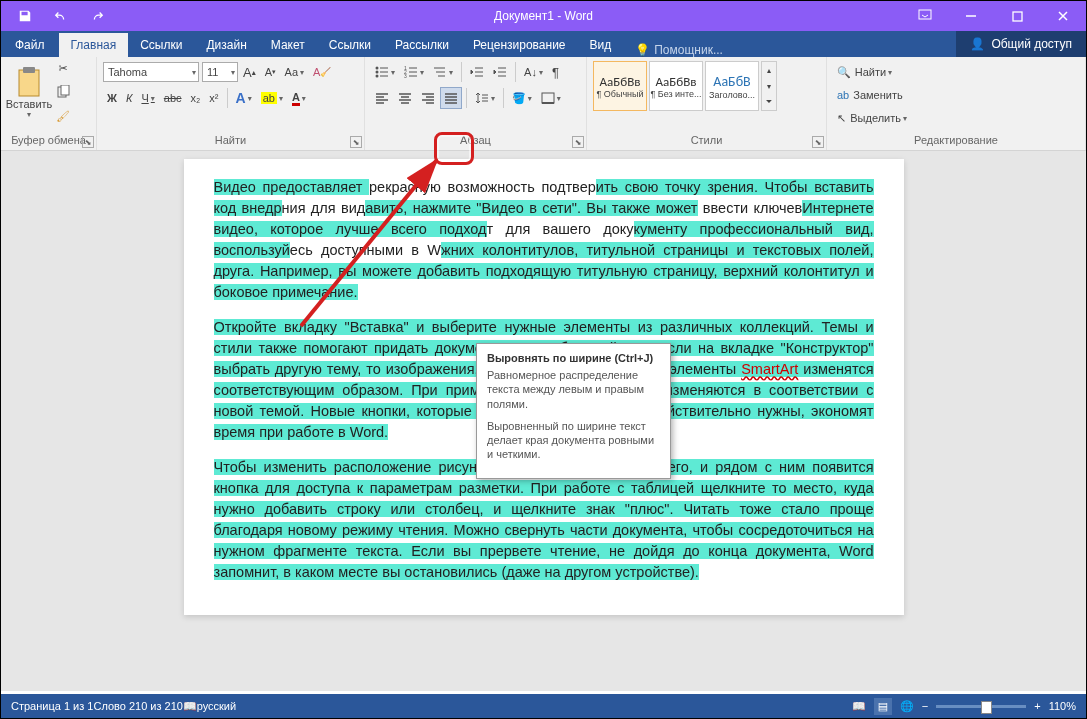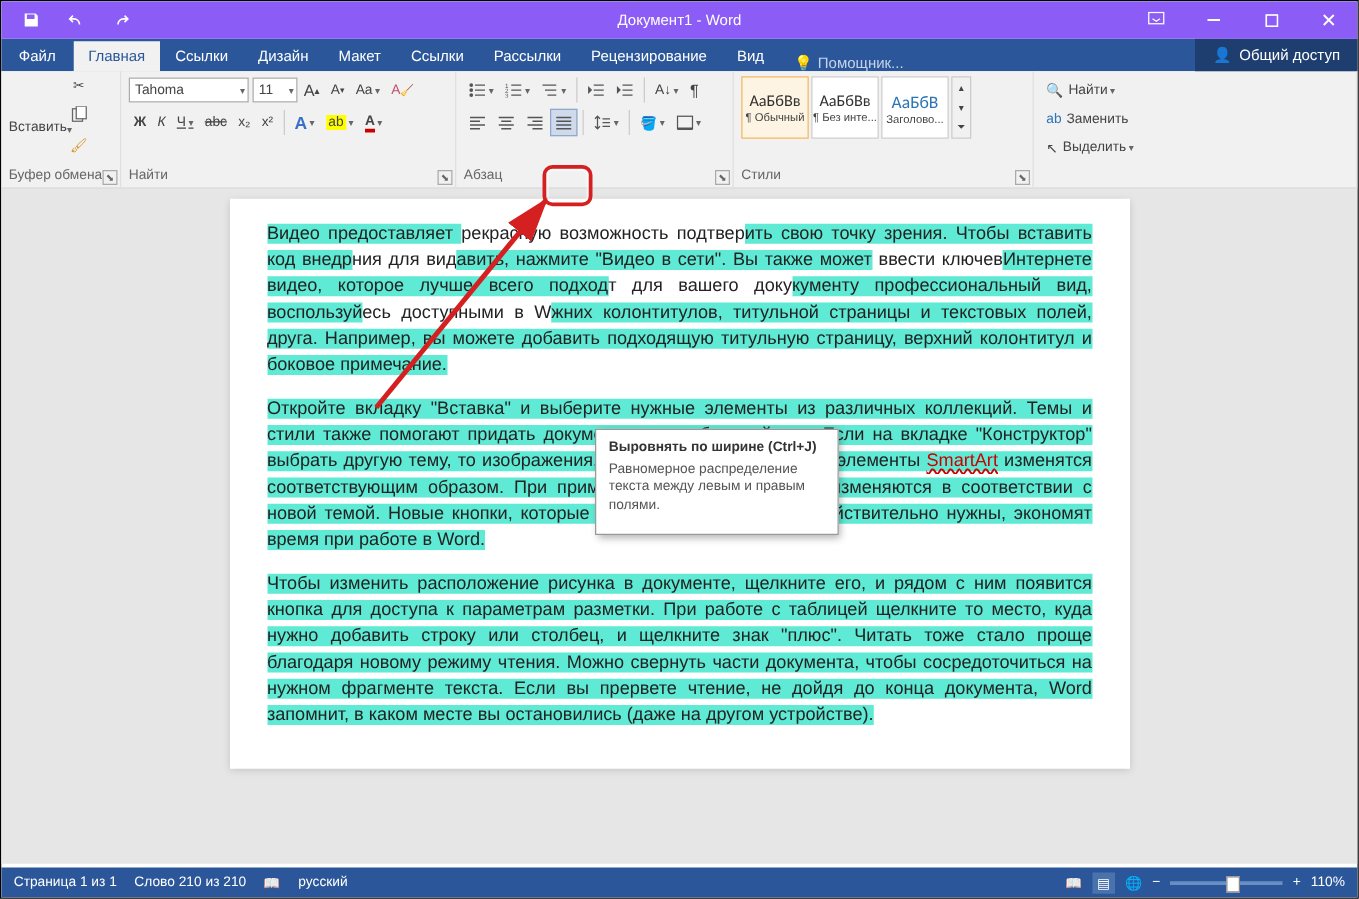--- a/index.html
+++ b/index.html
@@ -11,36 +11,36 @@
 .tb-ctrl{margin-left:auto;display:flex}
 .tb-ctrl .wc{width:46px;height:30px;display:flex;align-items:center;justify-content:center;cursor:pointer}
 .tabbar{background:#2b579a;height:26px;display:flex;align-items:flex-end;color:#fff;font-size:12px}
 .tabbar .tab{padding:0 12px;height:24px;line-height:24px;cursor:pointer}
 .tabbar .tab.file{padding:0 14px}
 .tabbar .tab.active{background:#f1f1f1;color:#2b579a}
 .tabbar .tell{margin-left:12px;color:#c5d4ea;display:flex;align-items:center;gap:4px}
 .tabbar .share{margin-left:auto;background:#1e3e70;padding:0 14px;height:26px;line-height:26px;cursor:pointer;display:flex;align-items:center;gap:6px}
 .ribbon{background:#f1f1f1;height:94px;border-bottom:1px solid #d4d4d4;display:flex;font-size:11px;color:#444}
 .rgroup{border-right:1px solid #e0e0e0;padding:4px 6px 2px;display:flex;flex-direction:column;position:relative}
-.rgroup .label{text-align:left;font-size:11px;color:#666;margin-top:auto;padding-bottom:2px}
+.rgroup .label{text-align:center;font-size:11px;color:#666;margin-top:auto;padding-bottom:2px}
 .rgroup .launcher{position:absolute;right:2px;bottom:2px;width:12px;height:12px;border:1px solid #aaa;font-size:8px;display:flex;align-items:center;justify-content:center;color:#666}
 .btn{display:inline-flex;align-items:center;justify-content:center;height:22px;padding:0 3px;cursor:pointer;border:1px solid transparent}
 .btn.sel{background:#cfdbec;border-color:#90a8ca}
 .row{display:flex;align-items:center;gap:1px}
 .drop::after{content:"▾";font-size:8px;color:#666;margin-left:2px}
 .vsep{width:1px;background:#ccc;height:20px;margin:0 3px}
 .doc-area{background:#e6e6e6;height:540px;overflow:hidden;position:relative}
 .page{background:#fff;width:720px;margin:8px auto 0;padding:18px 30px;box-shadow:0 2px 6px rgba(0,0,0,.15);font-family:Tahoma;font-size:14.5px;line-height:1.45;color:#222}
 .page p{margin-bottom:14px;text-align:justify}
 .sel-text{background:#5eead4}
 .smartart{color:#c00;text-decoration:underline wavy #c00}
 .tooltip{position:absolute;left:475px;top:192px;width:195px;background:#fff;border:1px solid #999;box-shadow:2px 2px 6px rgba(0,0,0,.3);padding:8px 10px;font-size:11px;color:#555;z-index:10}
 .tooltip .tt-title{font-weight:bold;color:#333;margin-bottom:4px}
 .tooltip .tt-p{margin-bottom:8px;line-height:1.3}
-.statusbar{position:absolute;bottom:0;left:0;right:0;height:24px;background:#2b579a;color:#fff;font-size:11px;display:flex;align-items:center;padding:0 10px;gap:14px}
+.statusbar{position:absolute;bottom:0;left:0;right:0;height:24px;background:#2b579a;color:#fff;font-size:11px;display:flex;align-items:center;padding:0 10px;}
 .statusbar .right{margin-left:auto;display:flex;align-items:center;gap:8px}
 .zoom-slider{width:90px;height:3px;background:#688ec2;position:relative}
 .zoom-slider::after{content:"";position:absolute;left:50%;top:-4px;width:9px;height:11px;background:#fff;border:1px solid #888}
 .highlight-box{position:absolute;left:433px;top:131px;width:40px;height:33px;border:3px solid #d42020;border-radius:8px;z-index:20;box-shadow:0 0 0 2px rgba(255,255,255,.5) inset}
 .arrow{position:absolute;left:290px;top:145px;width:160px;height:190px;z-index:19;pointer-events:none}
 .style-gal{display:flex;gap:2px;align-items:center}
 .style-item{width:54px;height:50px;border:1px solid #ccc;background:#fff;display:flex;flex-direction:column;align-items:center;justify-content:center;font-size:9px;cursor:pointer}
 .style-item .prev{font-size:13px;color:#333;font-family:Calibri}
 .style-item.sel{border-color:#f4b860;background:#fdf4e3}
 .icon-svg{width:14px;height:14px;fill:currentColor}
@@ -110,21 +110,21 @@
   <div class="share">
       <span>👤</span>
       <span>Общий доступ</span>
     </div>
 </div>
 
 <div class="ribbon">
 
   <div class="rgroup" style="width:96px">
     <div class="row" style="height:62px">
-      <div style="display:flex;align-items:flex-end;width:44px;cursor:pointer">
+      <div style="display:flex;flex-direction:column;align-items:center;width:44px;cursor:pointer">
         <svg width="28" height="32">
             <rect x="4" y="4" width="20" height="26" fill="#f8d78a" stroke="#b88a2c"></rect>
             <rect x="8" y="1" width="12" height="6" rx="1" fill="#888"></rect>
           </svg>
         <span style="font-size:11px">Вставить</span>
         <span style="font-size:8px;color:#666">▾</span>
       </div>
       <div style="display:flex;flex-direction:column;gap:2px">
         <div class="btn">
             <span>✂</span>
@@ -304,33 +304,35 @@
         </div>
       <div class="btn" style="justify-content:flex-start;width:100%">
           <span style="margin-right:4px;color:#2e75b5">ab</span>
           <span>Заменить</span>
         </div>
       <div class="btn drop" style="justify-content:flex-start;width:100%">
           <span style="margin-right:4px">↖</span>
           <span>Выделить</span>
         </div>
     </div>
+    <div class="label">Редактирование</div>
   </div>
 </div>
 
 <div class="doc-area">
   <div class="page">
     <p><span class="sel-text"><span>Видео предоставляет </span></span><span>рекрасную возможность подтвер</span><span class="sel-text"><span>ить свою точку зрения. Чтобы вставить код внедр</span></span><span>ния для вид</span><span class="sel-text"><span>авить, нажмите "Видео в сети". Вы также может</span></span><span> ввести ключев</span><span class="sel-text"><span>Интернете видео, которое лучше всего подход</span></span><span>т для вашего доку</span><span class="sel-text"><span>кументу профессиональный вид, воспользуй</span></span><span>есь доступными в W</span><span class="sel-text"><span>жних колонтитулов, титульной страницы и текстовых полей, </span></span><span class="sel-text"><span> друга. Например, вы можете добавить подходящую титульную страницу, верхний колонтитул и боковое примечание.</span></span></p>
     <p><span class="sel-text"><span>Откройте вкладку "Вставка" и выберите нужные элементы из различных коллекций. Темы и стили также помогают придать документу единообразный вид. Если на вкладке "Конструктор" выбрать другую тему, то изображения, диаграммы и графические элементы </span><span class="smartart">SmartArt</span><span> изменятся соответствующим образом. При применении стилей заголовки изменяются в соответствии с новой темой. Новые кнопки, которые видны, только если они действительно нужны, экономят время при работе в Word.</span></span></p>
     <p><span class="sel-text">Чтобы изменить расположение рисунка в документе, щелкните его, и рядом с ним появится кнопка для доступа к параметрам разметки. При работе с таблицей щелкните то место, куда нужно добавить строку или столбец, и щелкните знак "плюс". Читать тоже стало проще благодаря новому режиму чтения. Можно свернуть части документа, чтобы сосредоточиться на нужном фрагменте текста. Если вы прервете чтение, не дойдя до конца документа, Word запомнит, в каком месте вы остановились (даже на другом устройстве).</span></p>
   </div>
 
   <div class="tooltip">
     <div class="tt-title">Выровнять по ширине (Ctrl+J)</div>
     <div class="tt-p">Равномерное распределение текста между левым и правым полями.</div>
+    <div class="tt-p">Выровненный по ширине текст делает края документа ровными и четкими.</div>
   </div>
 </div>
 
 <div class="highlight-box"></div>
 <svg class="arrow" viewBox="0 0 160 190">
   <defs>
       <marker id="ah" markerWidth="10" markerHeight="10" refX="8" refY="3" orient="auto">
         <path d="M0,0 L9,3 L0,6 z" fill="#d42020"></path>
       </marker>
     </defs>

